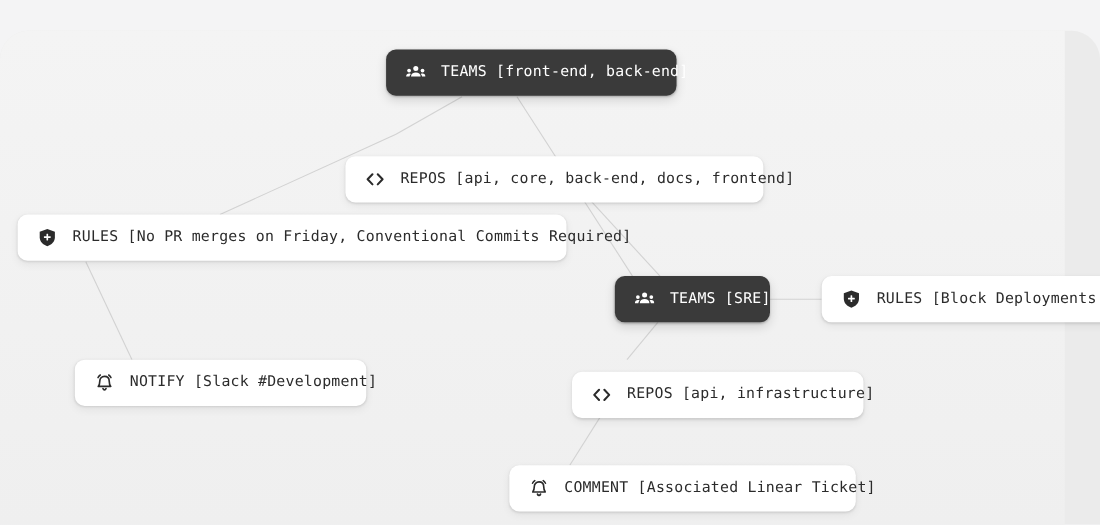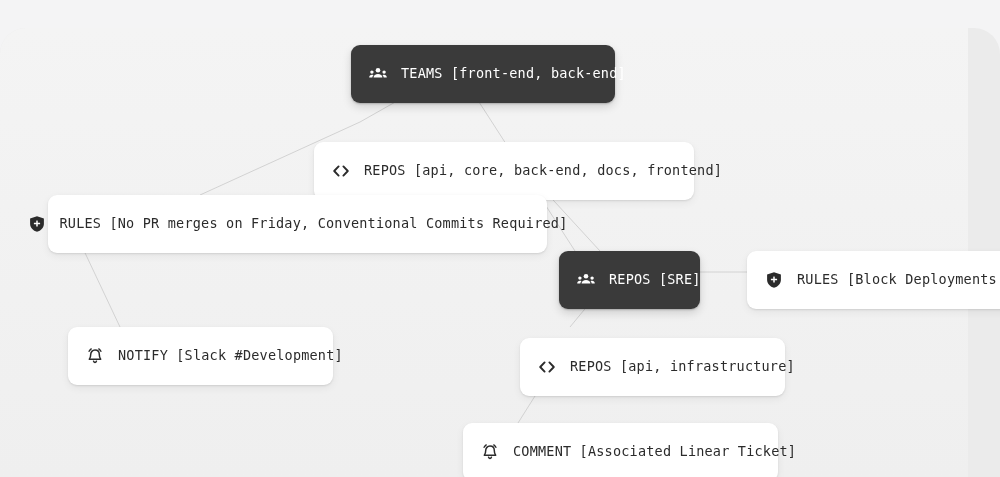--- a/index.html
+++ b/index.html
@@ -41,21 +41,21 @@
     top: 0;
     width: 1000px;
     height: 477px;
     pointer-events: none;
   }
   .node {
     position: absolute;
     display: flex;
     align-items: center;
     box-sizing: border-box;
-    height: 58px;
+    height: 42px;
     padding: 0 18px;
     border-radius: 9px;
     white-space: nowrap;
     font-size: 13.5px;
     letter-spacing: 0.2px;
   }
   .node.light {
     background: #ffffff;
     color: #2b2b2b;
     box-shadow: 0 1px 2px rgba(0,0,0,0.10), 0 3px 8px rgba(0,0,0,0.06);
@@ -113,42 +113,42 @@
       </div>
       <div class="node light" style="left: 314px; top: 122px; width: 380px; margin-top: 20px;">
         <span class="icon">
           <svg width="18" height="18" viewBox="0 0 18 18">
             <path d="M6.6 4.4 L2.2 9 L6.6 13.6" fill="none" stroke="#2b2b2b" stroke-width="1.9" stroke-linecap="round" stroke-linejoin="round"></path>
             <path d="M11.4 4.4 L15.8 9 L11.4 13.6" fill="none" stroke="#2b2b2b" stroke-width="1.9" stroke-linecap="round" stroke-linejoin="round"></path>
           </svg>
         </span>
         <span class="label">REPOS [api, core, back-end, docs, frontend]</span>
       </div>
-      <div class="node light" style="left: 48px; top: 195px; width: 499px; justify-content: center;">
+      <div class="node light" style="left: 16px; top: 195px; width: 499px;">
         <span class="icon">
           <svg width="18" height="18" viewBox="0 0 18 18">
             <path d="M9 1.2 L15.9 3.6 V8.7 C15.9 12.7 12.9 15.6 9 16.8 C5.1 15.6 2.1 12.7 2.1 8.7 V3.6 Z" fill="#2b2b2b"></path>
             <rect x="8.25" y="5.4" width="1.5" height="6.2" rx="0.35" fill="#ffffff"></rect>
             <rect x="5.9" y="7.75" width="6.2" height="1.5" rx="0.35" fill="#ffffff"></rect>
           </svg>
         </span>
         <span class="label">RULES [No PR merges on Friday, Conventional Commits Required]</span>
       </div>
       <div class="node dark" style="left: 559px; top: 251px; width: 141px;">
         <span class="icon">
           <svg width="18" height="18" viewBox="0 0 18 18">
             <circle cx="9" cy="5.2" r="2.3" fill="#ffffff"></circle>
             <path d="M4.6 12.6c0-2.4 2-3.7 4.4-3.7s4.4 1.3 4.4 3.7z" fill="#ffffff"></path>
             <circle cx="2.9" cy="7.1" r="1.7" fill="#ffffff"></circle>
             <path d="M0.2 12.6c0-1.8 1.2-2.8 2.7-2.8 0.6 0 1.1 0.15 1.6 0.42-0.7 0.6-1.1 1.4-1.2 2.38z" fill="#ffffff"></path>
             <circle cx="15.1" cy="7.1" r="1.7" fill="#ffffff"></circle>
             <path d="M17.8 12.6c0-1.8-1.2-2.8-2.7-2.8-0.6 0-1.1 0.15-1.6 0.42 0.7 0.6 1.1 1.4 1.2 2.38z" fill="#ffffff"></path>
           </svg>
         </span>
-        <span class="label">REPOS [SRE]</span>
+        <span class="label">TEAMS [SRE]</span>
       </div>
       <div class="node light" style="left: 747px; top: 251px; width: 265px;">
         <span class="icon">
           <svg width="18" height="18" viewBox="0 0 18 18">
             <path d="M9 1.2 L15.9 3.6 V8.7 C15.9 12.7 12.9 15.6 9 16.8 C5.1 15.6 2.1 12.7 2.1 8.7 V3.6 Z" fill="#2b2b2b"></path>
             <rect x="8.25" y="5.4" width="1.5" height="6.2" rx="0.35" fill="#ffffff"></rect>
             <rect x="5.9" y="7.75" width="6.2" height="1.5" rx="0.35" fill="#ffffff"></rect>
           </svg>
         </span>
         <span class="label">RULES [Block Deployments Wi</span>

